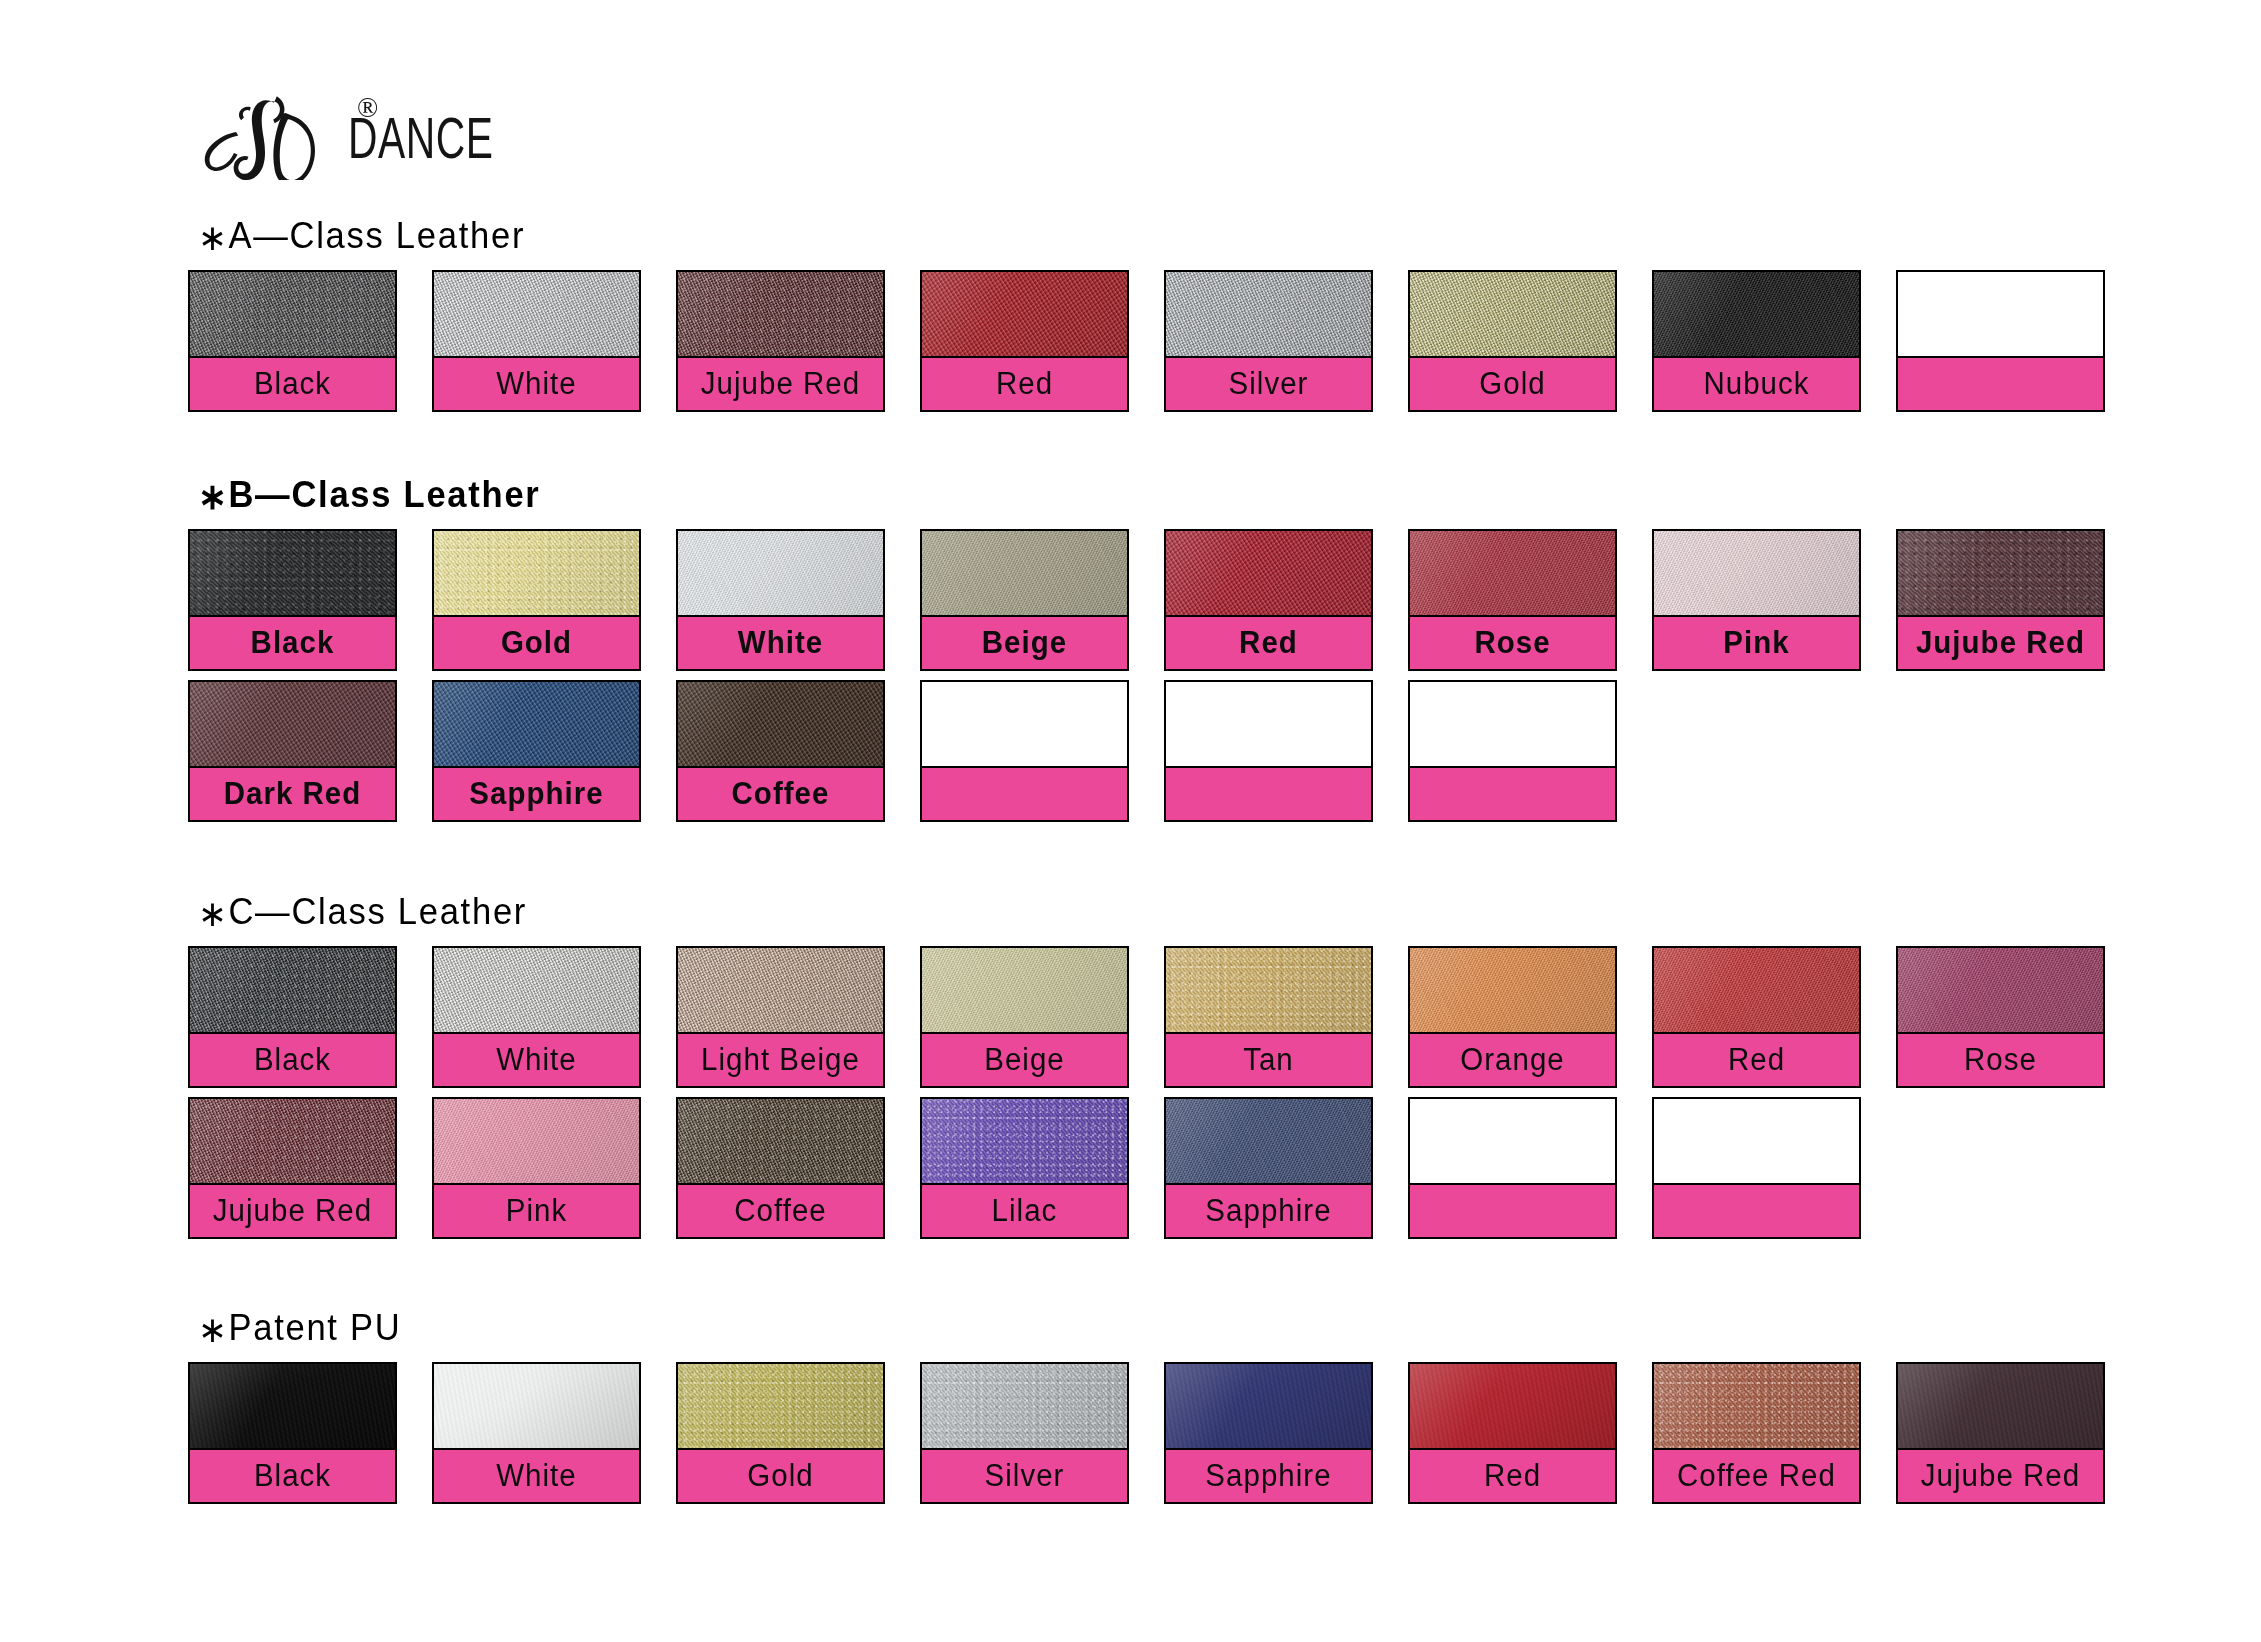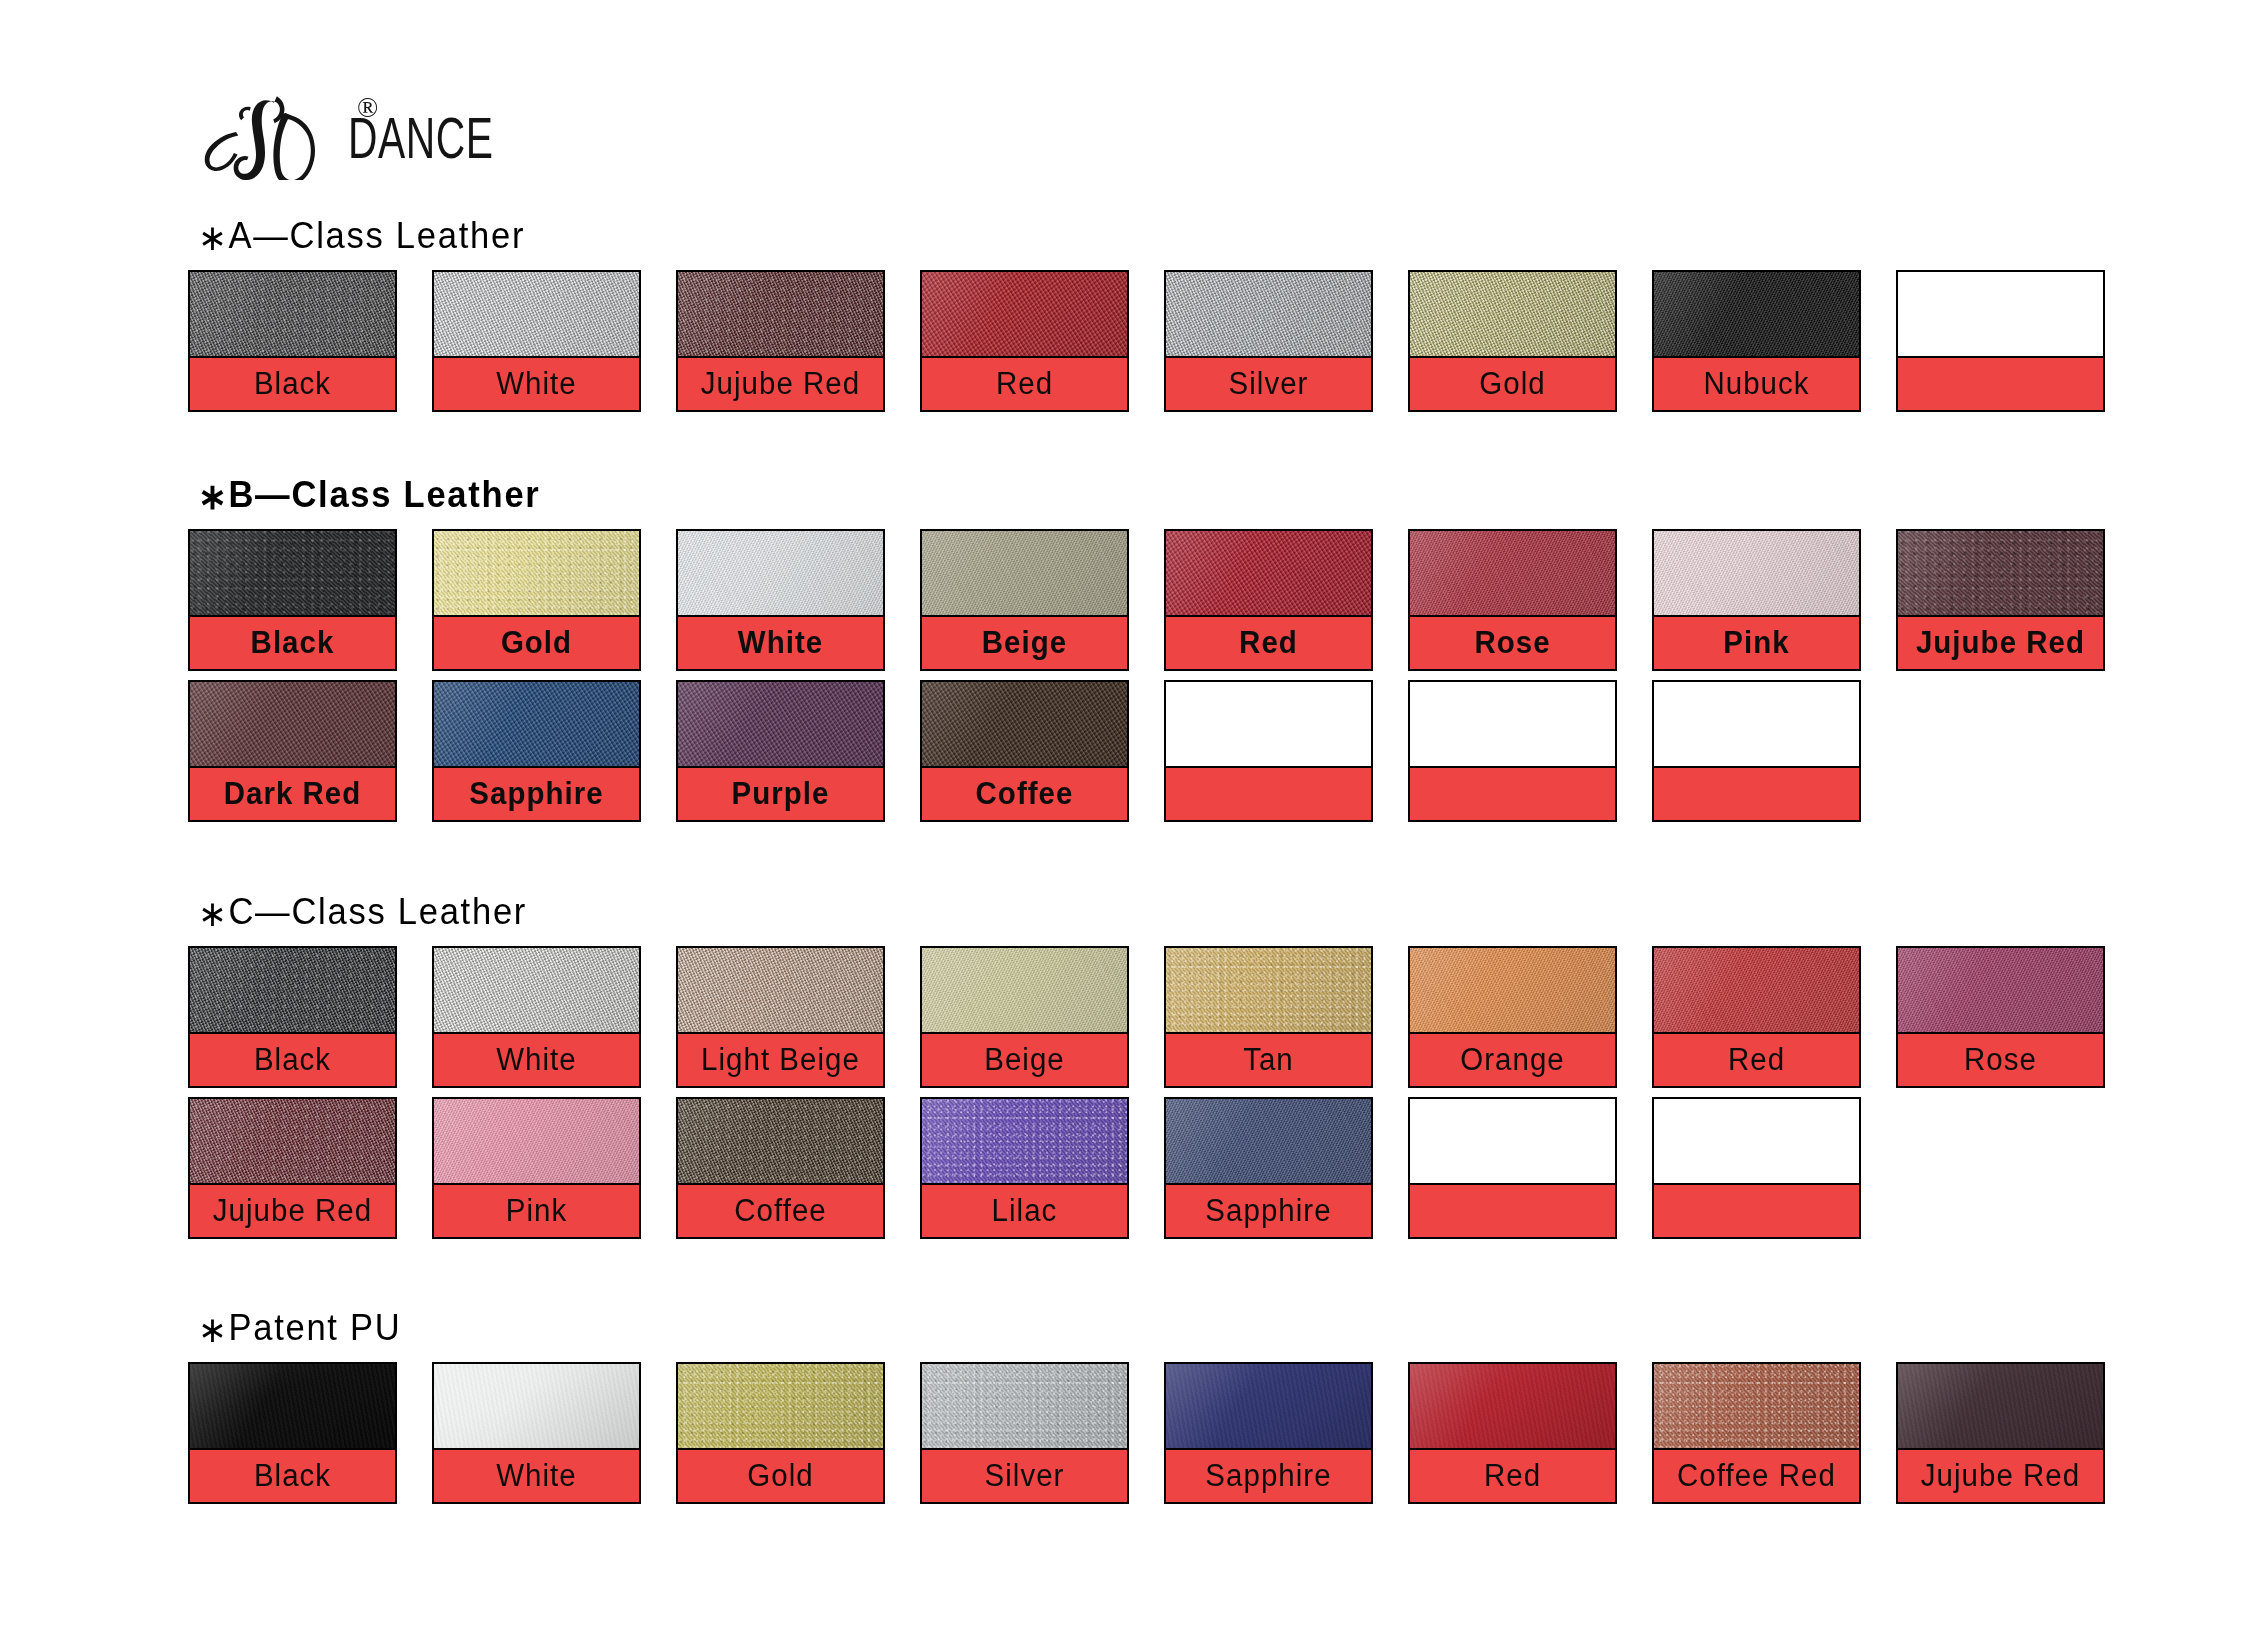--- a/index.html
+++ b/index.html
@@ -96,21 +96,21 @@
 
   .cellwrap {
     width: 244px;
     flex: 0 0 244px;
     box-sizing: border-box;
   }
   .cell {
     width: 209px;
     box-sizing: border-box;
     border: 2.2px solid #000000;
-    background: #ef4444;
+    background: #ec4899;
   }
   .swatch {
     height: 84px;
     border-bottom: 2.2px solid #000000;
     position: relative;
     overflow: hidden;
     background-repeat: repeat;
   }
   .swatch.empty {
     background: #ffffff;
@@ -360,28 +360,20 @@
           <div class="cellwrap">
             <div class="cell">
               <div class="swatch tex-grain" style="background: rgb(34, 73, 124);">
                 <span class="sheen"></span>
               </div>
               <div class="label">Sapphire</div>
             </div>
           </div>
           <div class="cellwrap">
             <div class="cell">
-              <div class="swatch tex-grain" style="background: rgb(90, 50, 86);">
-                <span class="sheen"></span>
-              </div>
-              <div class="label">Purple</div>
-            </div>
-          </div>
-          <div class="cellwrap">
-            <div class="cell">
               <div class="swatch tex-grain" style="background: rgb(61, 42, 30);">
                 <span class="sheen"></span>
               </div>
               <div class="label">Coffee</div>
             </div>
           </div>
           <div class="cellwrap">
             <div class="cell">
               <div class="swatch empty"></div>
               <div class="label empty"></div>

